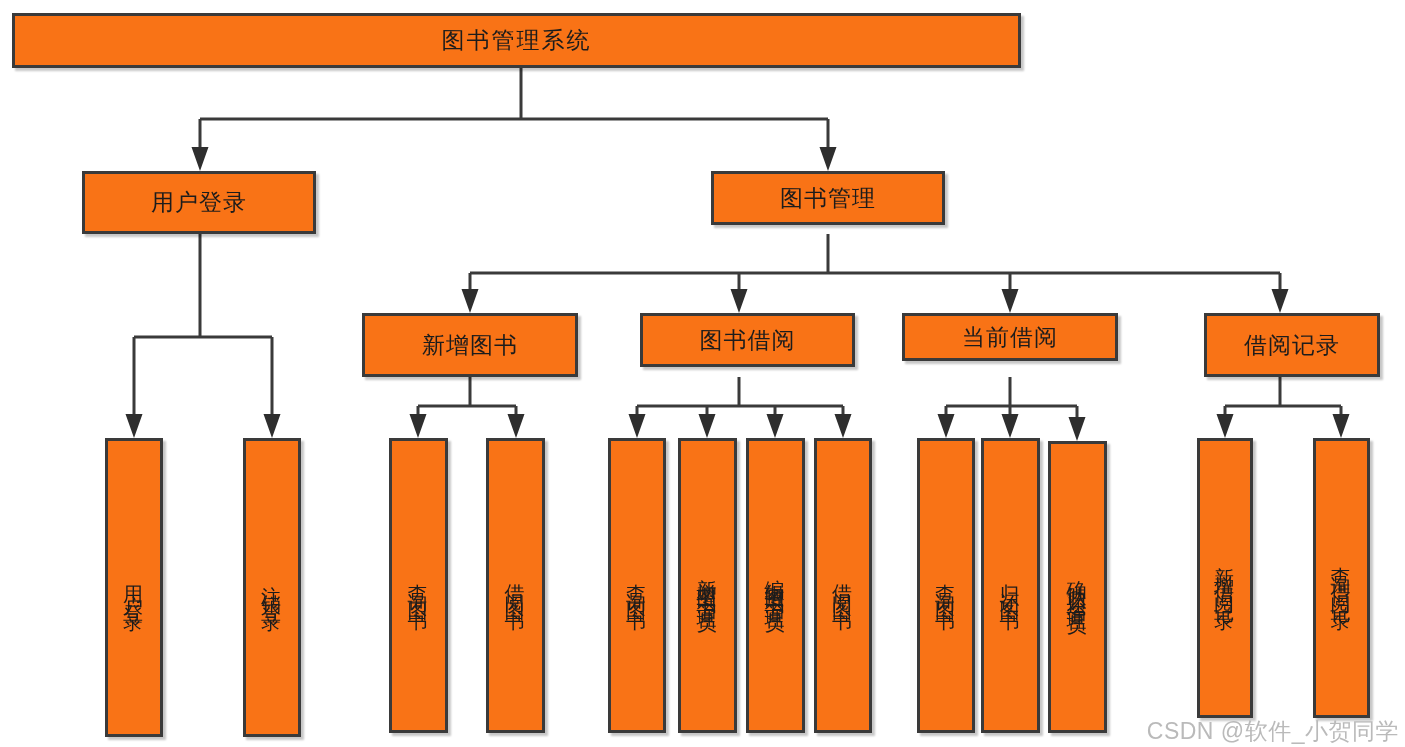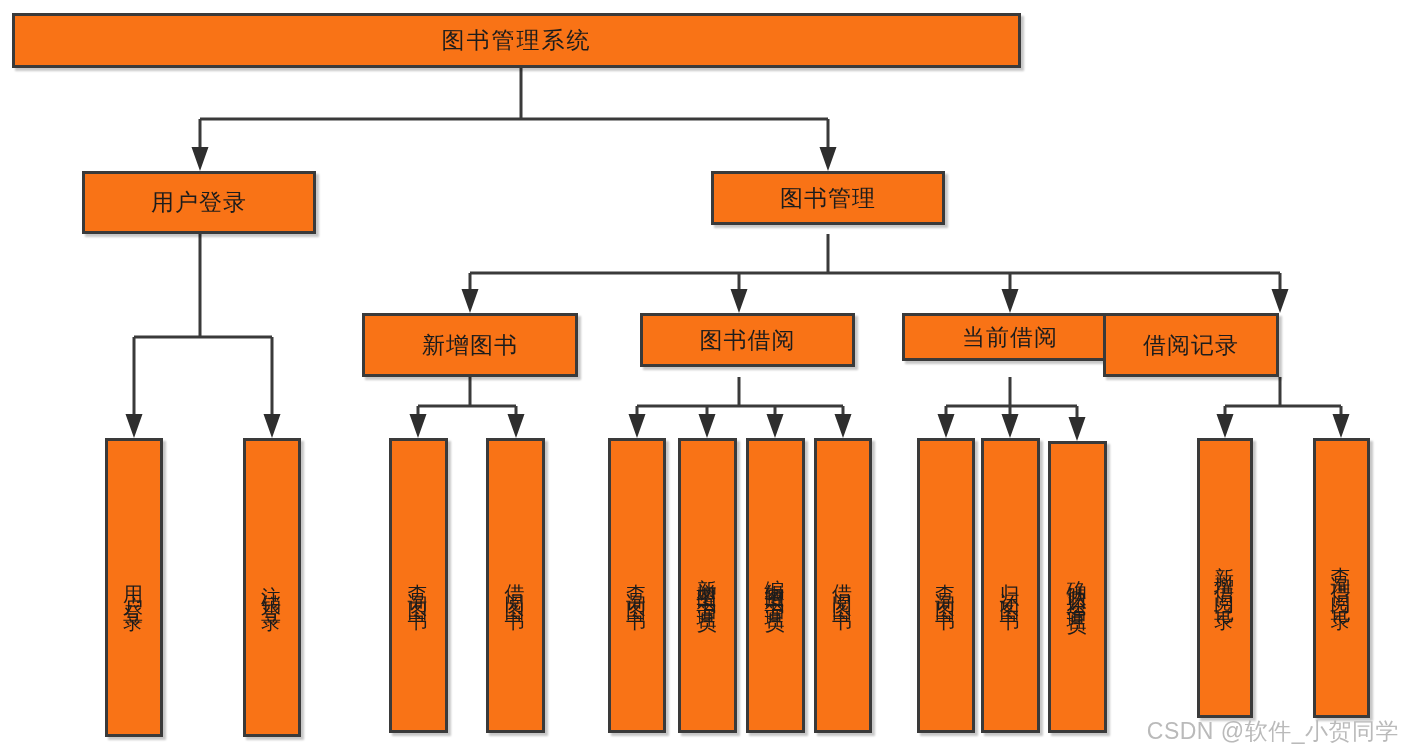--- a/index.html
+++ b/index.html
@@ -88,21 +88,21 @@
   </svg>
 
   <div class="node root-label" style="left:12px; top:13px; width:1009px; height:55px;">图书管理系统</div>
 
   <div class="node hlabel" style="left:82px; top:171px; width:234px; height:63px;">用户登录</div>
   <div class="node hlabel" style="left:711px; top:171px; width:234px; height:54px;">图书管理</div>
 
   <div class="node hlabel" style="left:362px; top:313px; width:216px; height:64px;">新增图书</div>
   <div class="node hlabel" style="left:632px; top:313px; width:215px; height:54px;margin-left:8px;">图书借阅</div>
   <div class="node hlabel" style="left:902px; top:313px; width:216px; height:48px;">当前借阅</div>
-  <div class="node hlabel" style="left:1103px; top:313px; width:176px; height:64px;text-align:center;">借阅记录</div>
+  <div class="node hlabel" style="left:1204px; top:313px; width:176px; height:64px;text-align:center;">借阅记录</div>
 
   <div class="node leaf" style="left:105px; top:438px; width:58px; height:299px;">用户登录</div>
   <div class="node leaf" style="left:243px; top:438px; width:58px; height:299px;">注销登录</div>
 
   <div class="node leaf" style="left:389px; top:438px; width:59px; height:295px;">查询图书</div>
   <div class="node leaf" style="left:486px; top:438px; width:59px; height:295px;">借阅图书</div>
 
   <div class="node leaf" style="left:608px; top:438px; width:58px; height:295px;">查询图书</div>
   <div class="node leaf tight" style="left:678px; top:438px; width:59px; height:295px;">新增图书（管理员）</div>
   <div class="node leaf tight" style="left:746px; top:438px; width:59px; height:295px;">编辑图书（管理员）</div>

